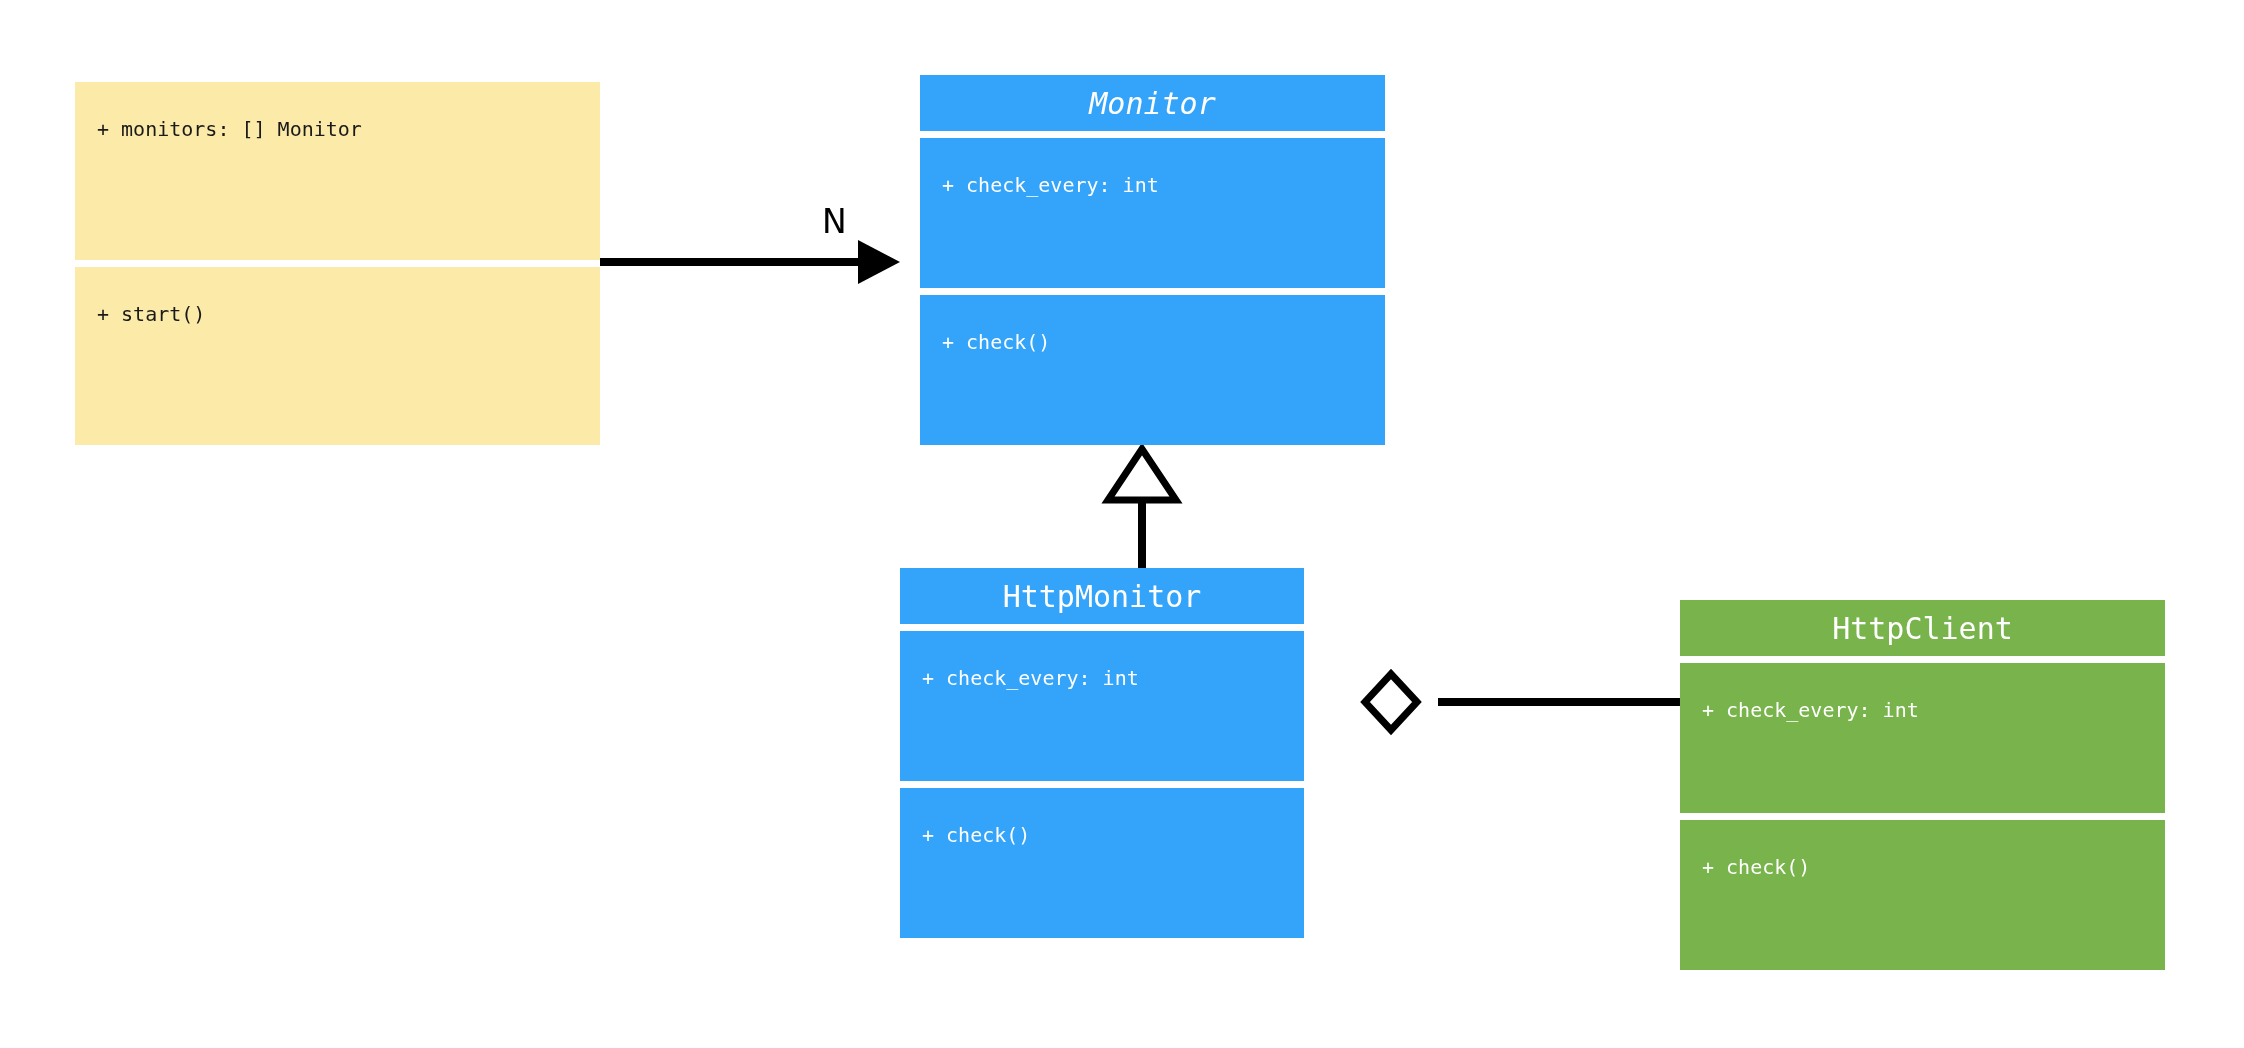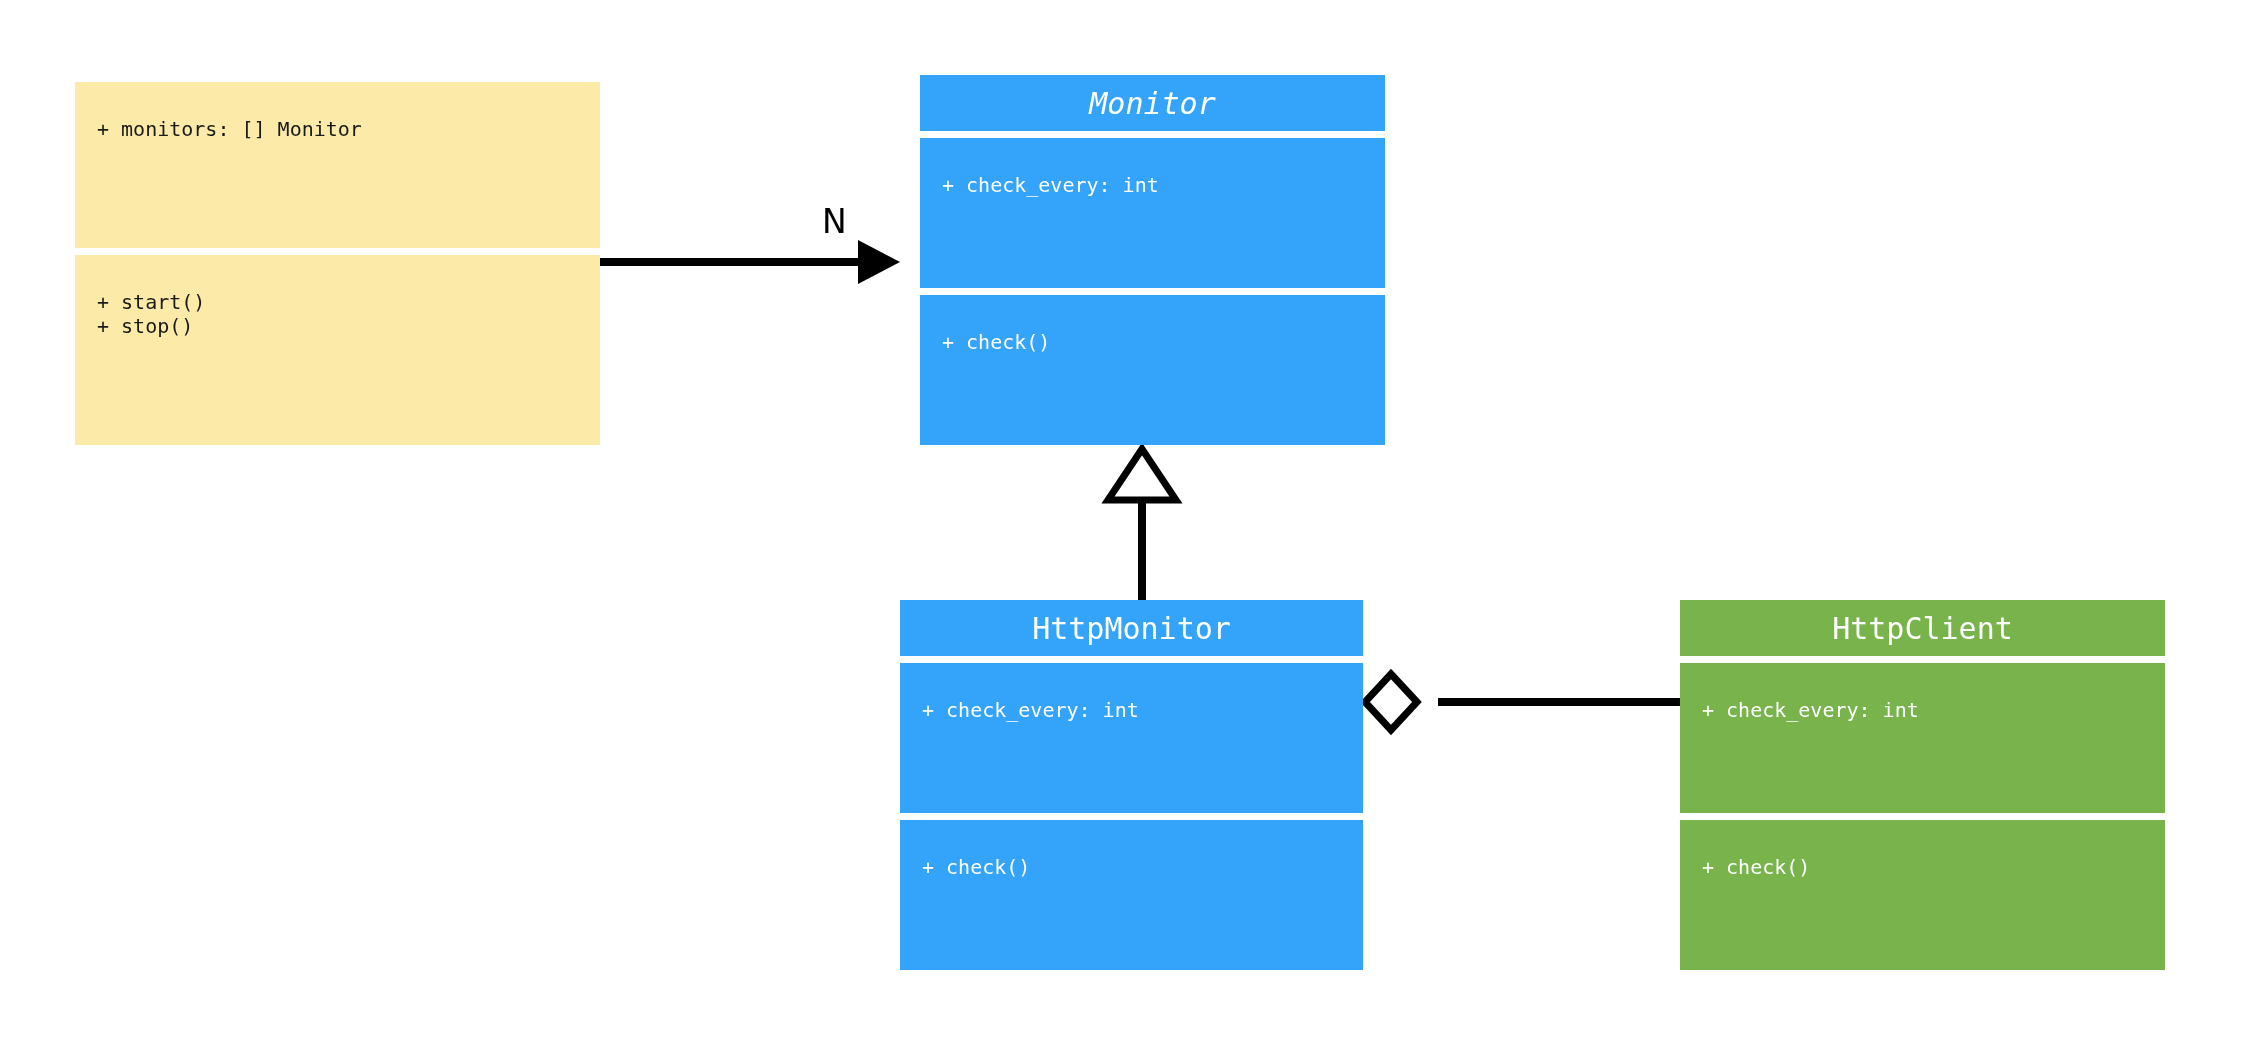--- a/index.html
+++ b/index.html
@@ -82,21 +82,21 @@
     position: absolute;
     font-family: "DejaVu Sans", sans-serif;
     font-size: 33px;
     color: #000000;
     white-space: pre;
   }
 
   
   #class-dispatcher  { left: 75px;   top: 75px;  width: 525px; height: 370px; }
   #class-monitor     { left: 900px;  top: 75px;  width: 485px; height: 370px; padding-left: 20px; }
-  #class-httpmonitor { left: 900px;  top: 600px; width: 463px; height: 370px; }
+  #class-httpmonitor { left: 900px;  top: 568px; width: 404px; height: 370px; }
   #class-httpclient  { left: 1680px; top: 600px; width: 485px; height: 370px; }
 
   #label-n { left: 822px; top: 202px; }
 </style>
 </head>
 <body>
 
 <div id="canvas">
 
   <svg class="edge-svg" viewBox="0 0 2244 1048" xmlns="http://www.w3.org/2000/svg">
@@ -123,21 +123,20 @@
   <div class="edge-label" id="label-n">N</div>
 
   <div class="uml-class theme-yellow" id="class-dispatcher">
     <div class="sep"></div>
     <div class="compartment body">
       <div class="member">+ monitors: [] Monitor</div>
     </div>
     <div class="sep"></div>
     <div class="compartment body">
       <div class="member">+ start()</div>
-      <div class="member">+ stop()</div>
     </div>
   </div>
 
   <div class="uml-class theme-blue" id="class-monitor">
     <div class="compartment title abstract">Monitor</div>
     <div class="sep"></div>
     <div class="compartment body">
       <div class="member">+ check_every: int</div>
     </div>
     <div class="sep"></div>

